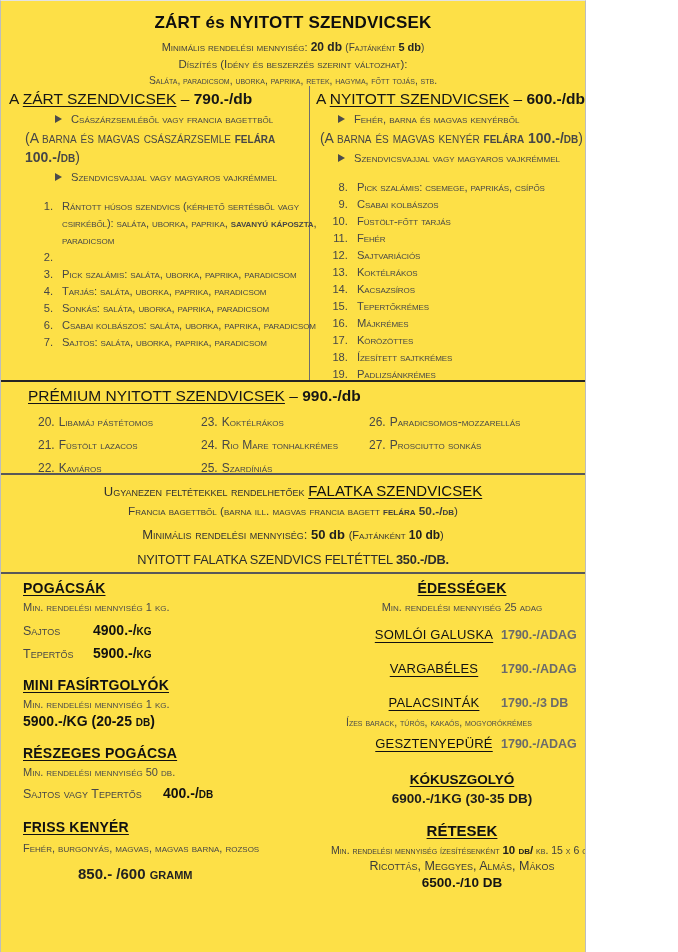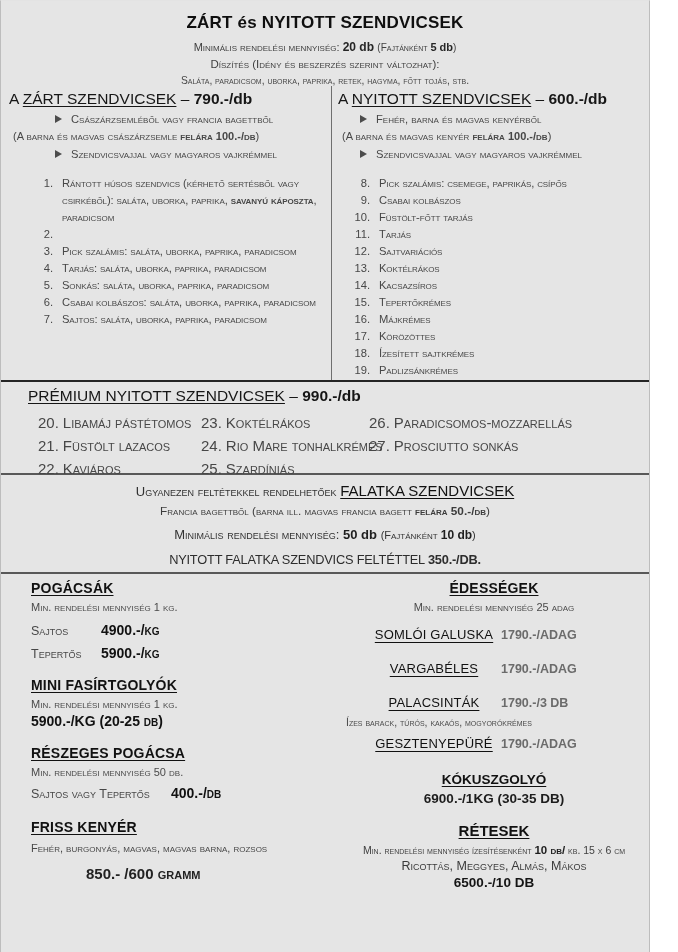--- a/index.html
+++ b/index.html
@@ -1,17 +1,17 @@
 <!DOCTYPE html>
 <html><head>
 <meta charset="utf-8">
 <style>
   html,body{margin:0;padding:0;background:#ffffff;}
   body{font-family:"Liberation Sans","DejaVu Sans",sans-serif;color:#474747;}
-  .page{position:relative;width:650px;height:952px;box-sizing:border-box;background:#e5e5e5;
+  .page{position:relative;width:586px;height:952px;box-sizing:border-box;background:#fde047;
         border-left:1px solid #bdbdbd;border-right:1px solid #bdbdbd;border-top:1px solid #e3e3e3;
         overflow:hidden;}
   .sc{font-variant:small-caps;}
   .ns{font-variant:normal;}
   .b{font-weight:bold;}
   .blk{color:#151515;}
   .u{text-decoration:underline;text-underline-offset:2px;}
 
   
   .hdr{padding-top:12px;text-align:center;}
@@ -26,53 +26,53 @@
   
   .cols{display:flex;height:296px;border-bottom:2px solid #242424;box-sizing:border-box;}
   .colL{width:331px;box-sizing:border-box;padding:2px 0 0 8px;border-right:1px solid #6f6f6f;}
   .colR{flex:1;box-sizing:border-box;padding:2px 0 0 6px;}
   .colh{font-size:15.5px;color:#161616;margin:2px 0 4px 0;white-space:nowrap;}
   .colh .prc{font-weight:bold;}
   .brow{display:flex;align-items:flex-start;margin:3px 0 2px 46px;font-size:11.2px;line-height:1.35;}
   .colR .brow{margin-left:22px;}
   .arr{width:0;height:0;border-left:7px solid #4c4c4c;border-top:4.5px solid transparent;
        border-bottom:4.5px solid transparent;margin:3px 9px 0 0;flex:none;}
-  .paren{font-size:11px;margin:1px 0 2px 4px;line-height:1.35;}
+  .paren{font-size:14px;margin:1px 0 2px 16px;line-height:1.35;}
   .colR .paren{margin-left:4px;}
   .ilist{margin-top:13px;}
   .irow{display:flex;font-size:11.2px;line-height:1.52;margin-left:14px;}
   .colR .irow{margin-left:4px;}
   .inum{width:30px;flex:none;text-align:right;margin-right:9px;}
   .colR .inum{width:28px;}
   .itxt{flex:none;max-width:256px;letter-spacing:-.1px;}
 
   
   .prem{height:93px;box-sizing:border-box;border-bottom:2px solid #585858;padding:5px 0 0 27px;}
   .premh{font-size:15.5px;color:#161616;margin-bottom:6px;}
   .premcols{display:flex;margin-left:10px;}
-  .pcol{font-size:15px;}
+  .pcol{font-size:12px;}
   .pcol .pit{line-height:23px;white-space:nowrap;}
   .pc1{width:163px;}.pc2{width:168px;}.pc3{flex:1;}
   .pit .pn{margin-right:4px;}
 
   
   .fal{height:99px;box-sizing:border-box;border-bottom:2px solid #585858;text-align:center;padding-top:7px;}
   .fl1{font-size:13px;color:#303030;}
   .fl1 .fname{font-size:15px;color:#111;text-decoration:underline;text-underline-offset:2px;}
   .fl2{margin-top:5px;font-size:11.8px;color:#3c3c3c;}
   .fl3{margin-top:9px;font-size:13px;color:#333;}
   .fl3 .qty{font-size:13px;color:#1f1f1f;}
   .fl3 .par{font-size:11px;}
   .fl3 .parq{font-size:12px;color:#1f1f1f;}
   .fl4{margin-top:10px;font-size:12.8px;color:#2d2d2d;letter-spacing:-.2px;}
   .fl5{margin-top:1px;font-size:12.8px;color:#2d2d2d;letter-spacing:-.2px;}
 
   
   .bot{display:flex;}
-  .bl{width:338px;box-sizing:border-box;padding:6px 0 0 30px;}
+  .bl{width:338px;box-sizing:border-box;padding:6px 0 0 22px;}
   .br{flex:1;box-sizing:border-box;padding-top:6px;text-align:center;}
   h3{margin:0;font-size:14px;color:#111;text-decoration:underline;text-underline-offset:2px;letter-spacing:.2px;}
   .minrow{font-size:11px;margin:5px 0 9px 0;color:#4a4a4a;}
   .prow{display:flex;align-items:baseline;margin:7px 0;font-size:12.5px;}
   .pname{width:70px;flex:none;}
   .pprice{font-size:14px;font-weight:bold;color:#111;}
   .mt16{margin-top:16px;} .mt18{margin-top:18px;}
   .bigprice{font-size:14px;font-weight:bold;color:#111;margin:3px 0;}
   .rname{width:140px;flex:none;}
   .desc{font-size:11px;width:255px;line-height:1.55;}
@@ -187,21 +187,21 @@
             <span class="itxt sc"><span>Csabai kolbászos</span></span>
           </div>
 
           <div class="irow">
             <span class="inum">10.</span>
             <span class="itxt sc"><span>Füstölt-főtt tarjás</span></span>
           </div>
 
           <div class="irow">
             <span class="inum">11.</span>
-            <span class="itxt sc"><span>Tarjás</span></span>
+            <span class="itxt sc"><span>Fehér</span></span>
           </div>
 
           <div class="irow">
             <span class="inum">12.</span>
             <span class="itxt sc"><span>Sajtvariációs</span></span>
           </div>
 
           <div class="irow">
             <span class="inum">13.</span>
             <span class="itxt sc"><span>Koktélrákos</span></span>

